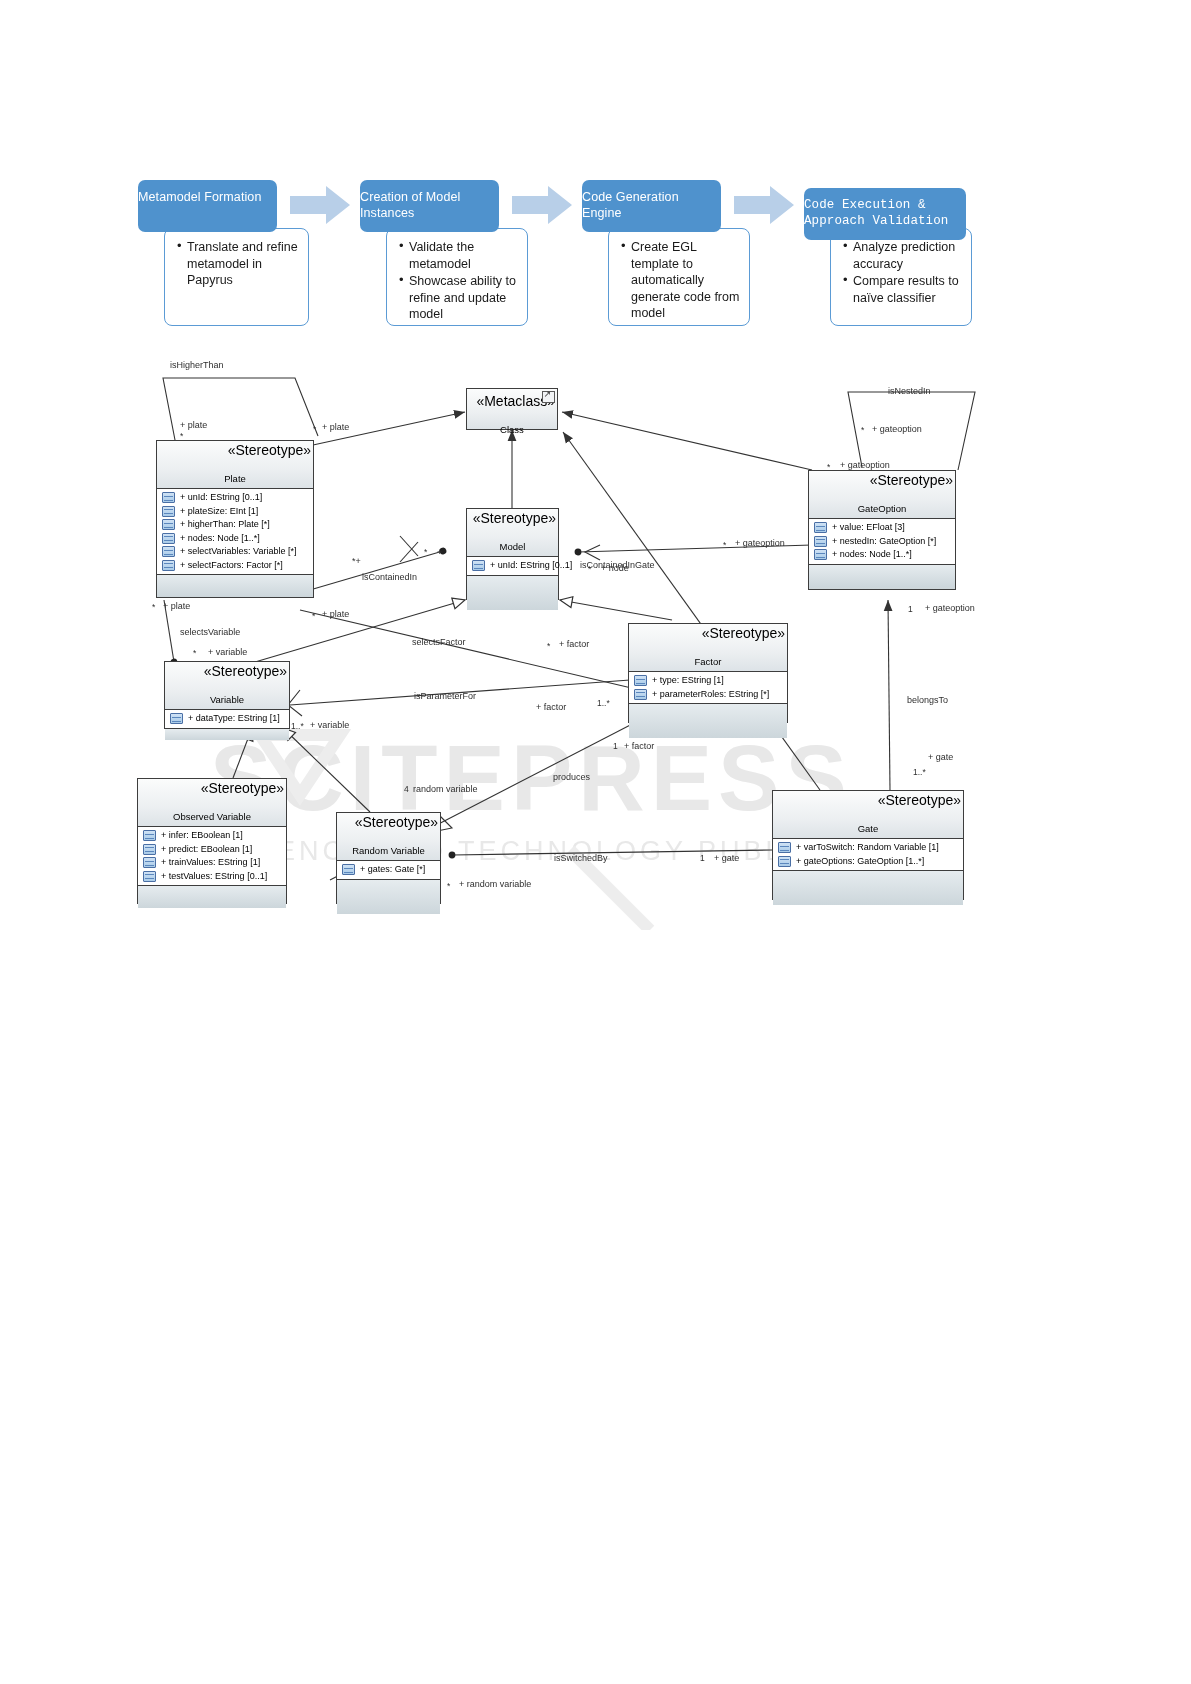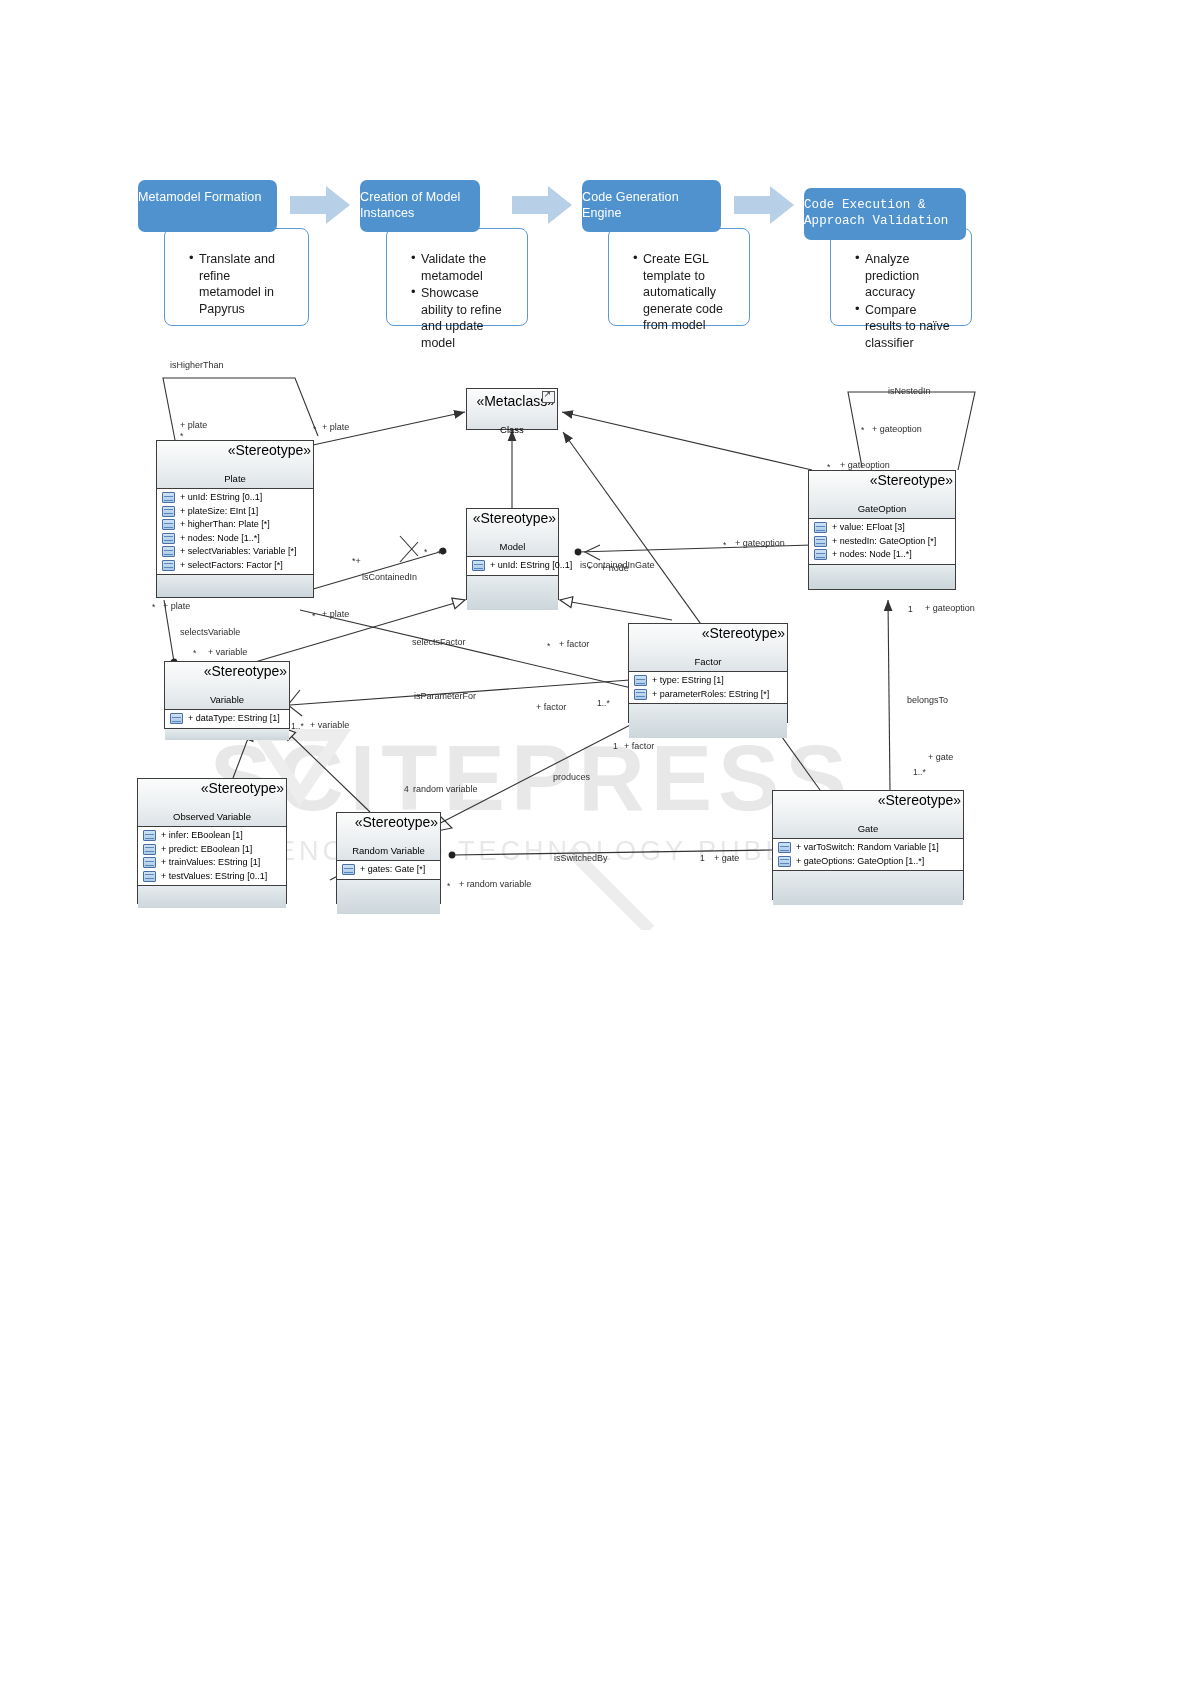--- a/index.html
+++ b/index.html
@@ -51,21 +51,21 @@
   .proc-body {
     position: absolute;
     background: #ffffff;
     border: 1px solid #5b9bd5;
     border-radius: 8px;
     box-sizing: border-box;
     z-index: 2;
     padding: 10px 8px 8px 10px;
   }
   .proc-body ul {
-    margin: 12px;
+    margin: 0;
     padding: 0 0 0 12px;
     list-style: none;
   }
   .proc-body li {
     font-size: 12.5px;
     line-height: 16.5px;
     color: #1a1a1a;
     position: relative;
     margin-bottom: 1px;
   }
@@ -193,21 +193,21 @@
     <path d="M 0 11 L 36 11 L 36 1 L 60 20 L 36 39 L 36 29 L 0 29 Z" fill="#b8cfe8"></path>
   </svg>
 
   <div class="proc-group">
     <div class="proc-body" style="left:386px; top:228px; width:142px; height:98px;">
       <ul>
         <li>Validate the metamodel</li>
         <li>Showcase ability to refine and update model</li>
       </ul>
     </div>
-    <div class="proc-header" style="left:360px; top:180px; width:120px; height:52px;">Creation of Model Instances</div>
+    <div class="proc-header" style="left:360px; top:180px; width:139px; height:52px;">Creation of Model Instances</div>
   </div>
 
   <svg class="arrow-shape" style="left:512px; top:185px;" width="62" height="40" viewBox="0 0 62 40">
     <path d="M 0 11 L 36 11 L 36 1 L 60 20 L 36 39 L 36 29 L 0 29 Z" fill="#b8cfe8"></path>
   </svg>
 
   <div class="proc-group">
     <div class="proc-body" style="left:608px; top:228px; width:142px; height:98px;">
       <ul>
         <li>Create EGL template to automatically generate code from model</li>

